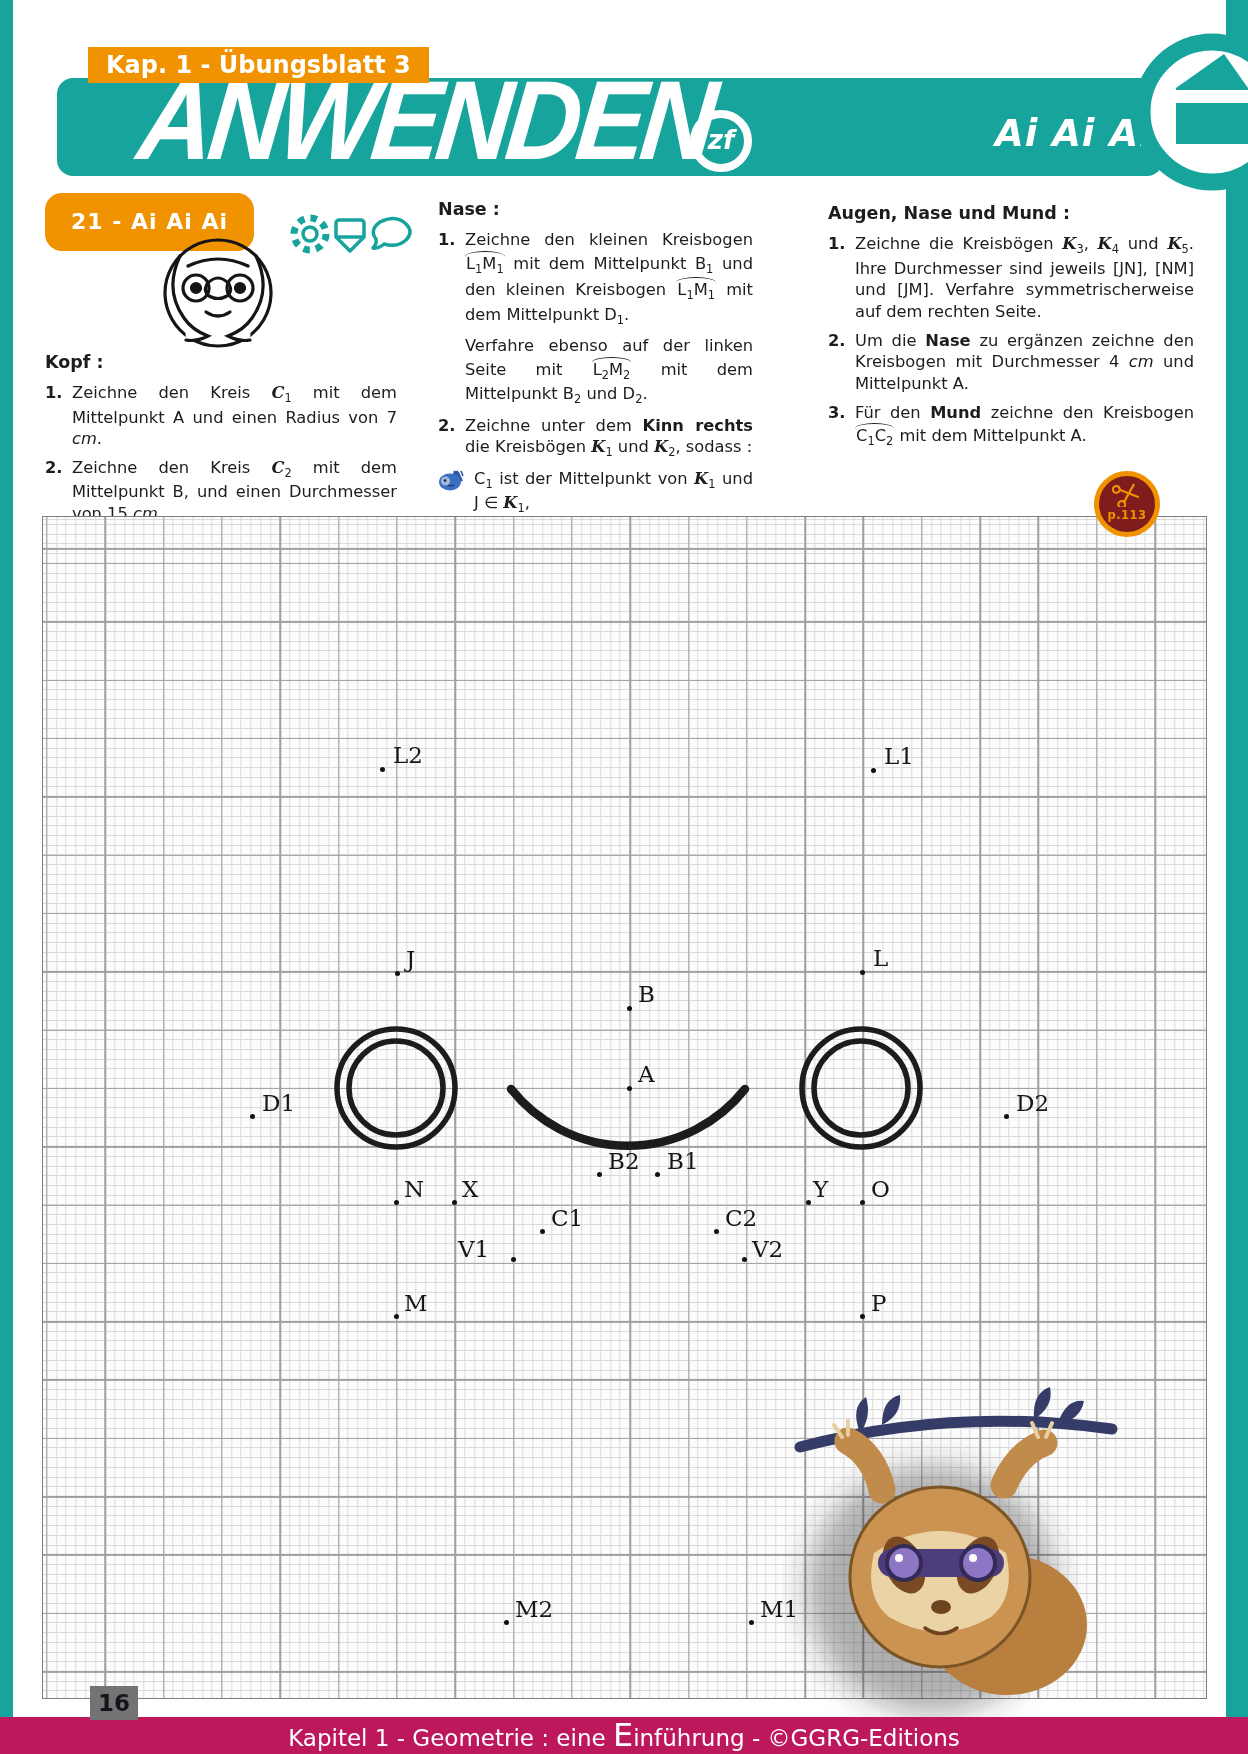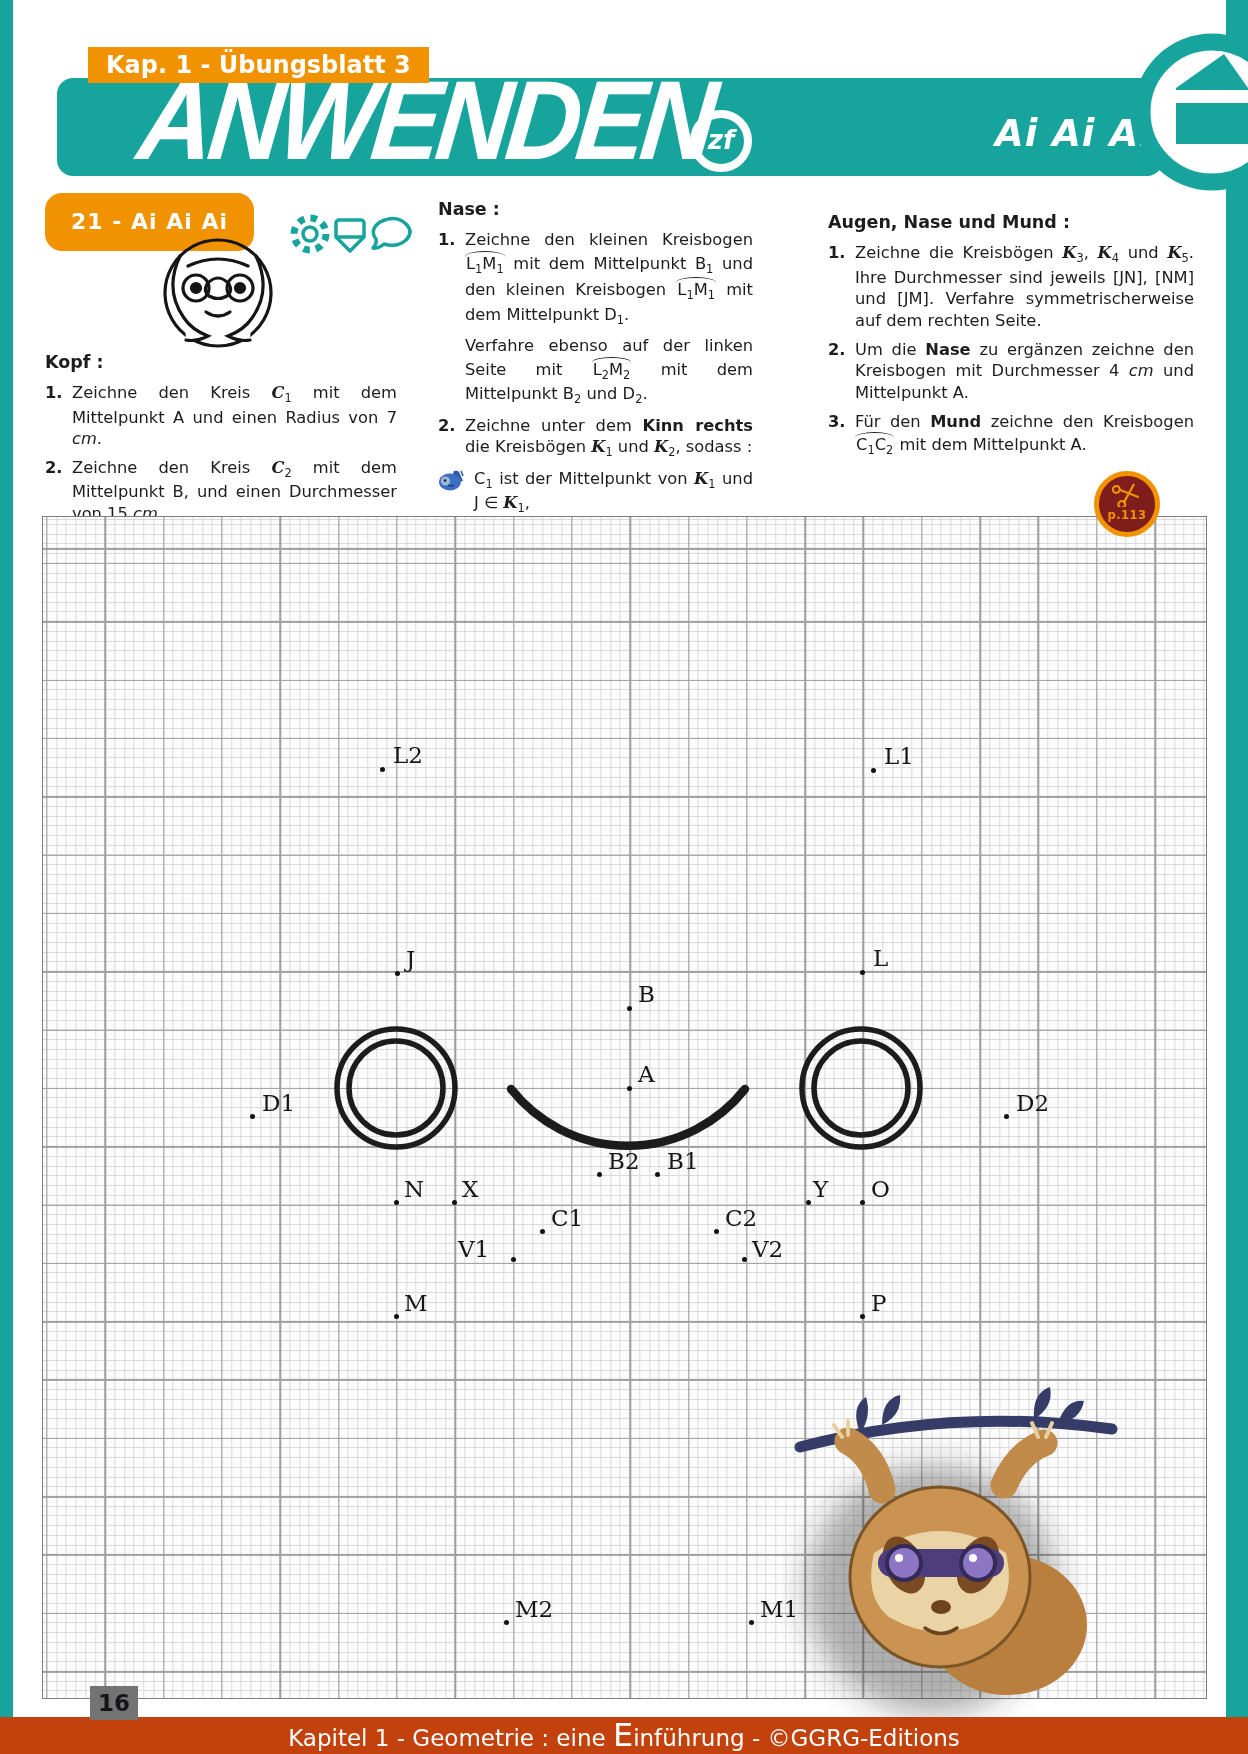--- a/index.html
+++ b/index.html
@@ -4,21 +4,21 @@
 <style>
   html,body{margin:0;padding:0;}
   body{
     position:relative; width:1248px; height:1754px; overflow:hidden;
     background:#fff; font-family:"DejaVu Sans",sans-serif; color:#222;
   }
   .abs{position:absolute;}
   
   .strip-left{left:0;top:0;width:13px;height:100%;background:#17a49c;}
   .strip-right{right:0;top:0;width:22px;height:100%;background:#17a49c;z-index:2;}
-  .footer-bar{left:0;bottom:0;width:100%;height:37px;background:#c2410c;z-index:6;
+  .footer-bar{left:0;bottom:0;width:100%;height:37px;background:#be185d;z-index:6;
     color:#fff;font-size:23px;text-align:center;line-height:36px;}
   .footer-bar .bigE{font-size:32px;line-height:36px;}
   .pageno{left:90px;top:1686px;width:48px;height:34px;background:#737373;color:#15141a;
     font-weight:bold;font-size:23px;text-align:center;line-height:34px;z-index:7;}
   
   .kicker{left:88px;top:47px;height:36px;padding:0 18px;background:#f19300;color:#fff;
     font-weight:bold;font-size:24px;line-height:36px;z-index:4;}
   .banner{left:57px;top:78px;width:1106px;height:98px;background:#17a49c;border-radius:16px;z-index:1;}
   .main-title{left:146px;top:56px;z-index:3;color:#fff;font-family:"Liberation Sans","DejaVu Sans",sans-serif;
     font-weight:bold;font-style:italic;font-size:104px;letter-spacing:-5px;
@@ -166,21 +166,21 @@
       <div class="row">
         <span class="num"></span>
         <span class="txt">Verfahre symmetrischerweise auf dem linken Seite.</span>
       </div>
       <div class="row">
         <span class="num">3.</span>
         <span class="txt">Für die <b>Stirn</b> zeichne zwei Kreisbögen mit Mittelpunkte X und Y und [XY] als Radius.</span>
       </div>
     </div>
 </div>
-<div class="col" style="left:828px;top:202px;width:366px;margin-top:9px;">
+<div class="col" style="left:828px;top:202px;width:366px;">
   <h3>Augen, Nase und Mund :</h3>
   <div>
       <div class="row">
         <span class="num">1.</span>
         <span class="txt">Zeichne die Kreisbögen <span class="scr">K</span><sub>3</sub>, <span class="scr">K</span><sub>4</sub> und <span class="scr">K</span><sub>5</sub>. Ihre Durchmesser sind jeweils [JN], [NM] und [JM]. Verfahre symmetrischerweise auf dem rechten Seite.</span>
       </div>
       <div class="row">
         <span class="num">2.</span>
         <span class="txt">Um die <b>Nase</b> zu ergänzen zeichne den Kreisbogen mit Durchmesser 4 <i>cm</i> und Mittelpunkt A.</span>
       </div>

